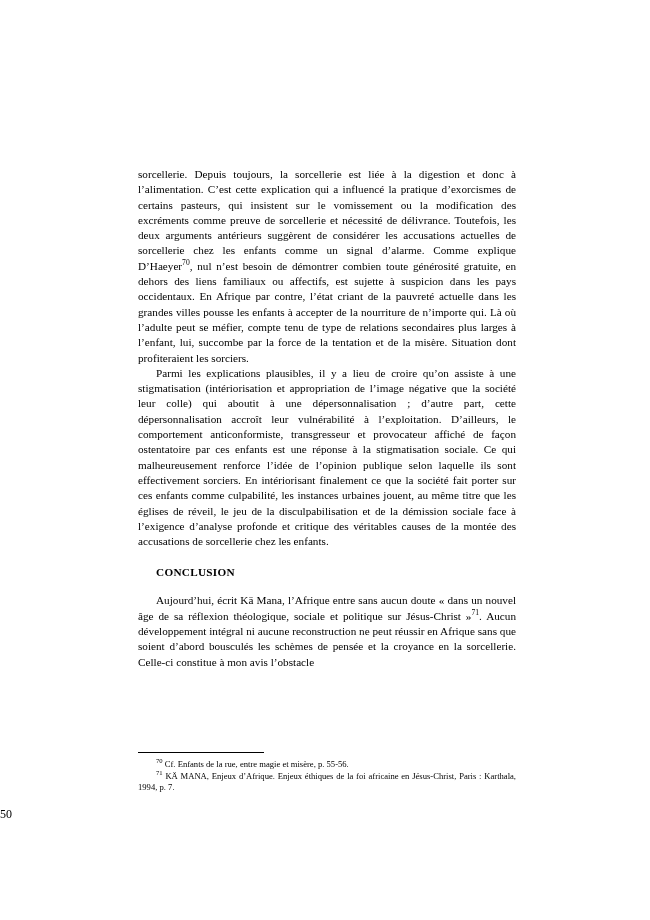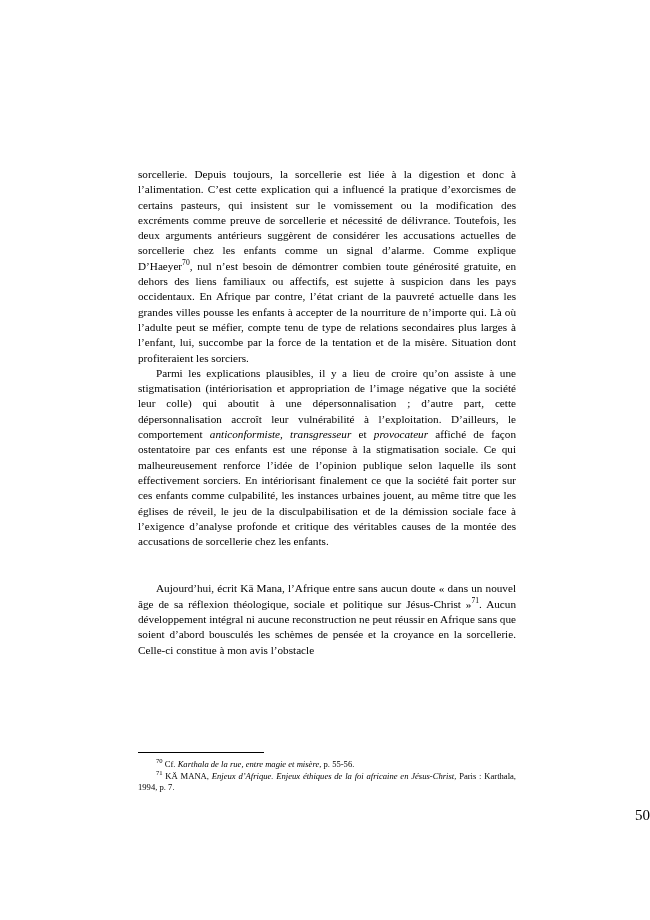--- a/index.html
+++ b/index.html
@@ -48,21 +48,21 @@
     text-indent: 18px;
     letter-spacing: 0.3px;
   }
   .spacer-lg { height: 17px; }
   .spacer-md { height: 15px; }
   sup {
     font-size: 7.6px;
     vertical-align: super;
     line-height: 0;
   }
-  .italic { font-style: italic; }
+  .italic { }
   .footnote-rule {
     position: absolute;
     left: 138px;
     top: 735px;
     width: 126px;
     height: 1px;
     background: #000000;
   }
   .footnotes {
     position: absolute;
@@ -78,39 +78,40 @@
     text-indent: 18px;
   }
   .footnote sup {
     font-size: 6.6px;
   }
   .page-number {
     position: absolute;
     left: 0;
     top: 790px;
     width: 650px;
-    text-align: right;
-    font-size: 15px;
+    text-align: left;
+    font-size: 12px;
   }
 </style>
 </head>
 <body>
 
 <div class="page">
 
   <div class="content">
     <p class="para noindent" id="p1">sorcellerie. Depuis toujours, la sorcellerie est liée à la digestion et donc à l’alimentation. C’est cette explication qui a influencé la pratique d’exorcismes de certains pasteurs, qui insistent sur le vomissement ou la modification des excréments comme preuve de sorcellerie et nécessité de délivrance. Toutefois, les deux arguments antérieurs suggèrent de considérer les accusations actuelles de sorcellerie chez les enfants comme un signal d’alarme. Comme explique D’Haeyer<sup>70</sup>, nul n’est besoin de démontrer combien toute générosité gratuite, en dehors des liens familiaux ou affectifs, est sujette à suspicion dans les pays occidentaux. En Afrique par contre, l’état criant de la pauvreté actuelle dans les grandes villes pousse les enfants à accepter de la nourriture de n’importe qui. Là où l’adulte peut se méfier, compte tenu de type de relations secondaires plus larges à l’enfant, lui, succombe par la force de la tentation et de la misère. Situation dont profiteraient les sorciers.</p>
     <p class="para" id="p3">Parmi les explications plausibles, il y a lieu de croire qu’on assiste à une stigmatisation (intériorisation et appropriation de l’image négative que la société leur colle) qui aboutit à une dépersonnalisation ; d’autre part, cette dépersonnalisation accroît leur vulnérabilité à l’exploitation. D’ailleurs, le comportement <span class="italic">anticonformiste, transgresseur</span> et <span class="italic">provocateur</span> affiché de façon ostentatoire par ces enfants est une réponse à la stigmatisation sociale. Ce qui malheureusement renforce l’idée de l’opinion publique selon laquelle ils sont effectivement sorciers. En intériorisant finalement ce que la société fait porter sur ces enfants comme culpabilité, les instances urbaines jouent, au même titre que les églises de réveil, le jeu de la disculpabilisation et de la démission sociale face à l’exigence d’analyse profonde et critique des véritables causes de la montée des accusations de sorcellerie chez les enfants.</p>
     <div class="spacer-lg"></div>
+    <p class="heading">CONCLUSION</p>
     <div class="spacer-md"></div>
     <p class="para" id="c1">Aujourd’hui, écrit Kä Mana, l’Afrique entre sans aucun doute « dans un nouvel âge de sa réflexion théologique, sociale et politique sur Jésus-Christ »<sup>71</sup>. Aucun développement intégral ni aucune reconstruction ne peut réussir en Afrique sans que soient d’abord bousculés les schèmes de pensée et la croyance en la sorcellerie. Celle-ci constitue à mon avis l’obstacle</p>
   </div>
 
   <div class="footnote-rule"></div>
 
   <div class="footnotes">
-    <p class="footnote" id="fn70"><sup>70</sup> Cf. <span class="italic">Karthala de la rue, entre magie et misère</span>, p. 55-56.</p>
+    <p class="footnote" id="fn70"><sup>70</sup> Cf. <span class="italic">Enfants de la rue, entre magie et misère</span>, p. 55-56.</p>
     <p class="footnote" id="fn71"><sup>71</sup> KÄ MANA, <span class="italic">Enjeux d’Afrique. Enjeux éthiques de la foi africaine en Jésus-Christ</span>, Paris : Karthala, 1994, p. 7.</p>
   </div>
 
   <div class="page-number">50</div>
 
 </div>
 
 </body></html>

